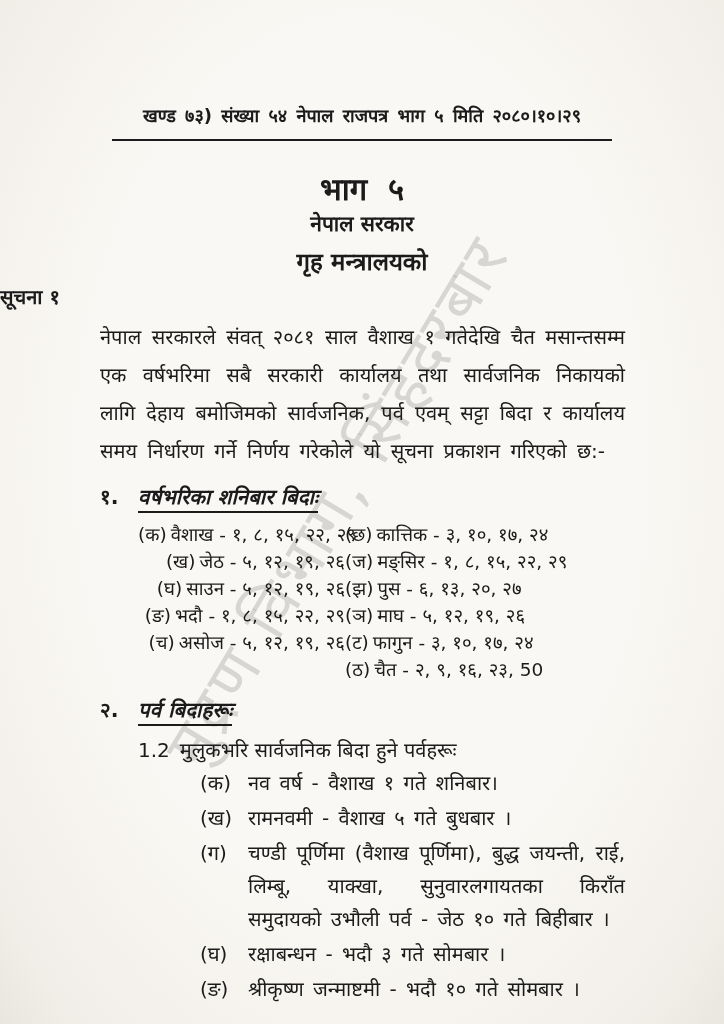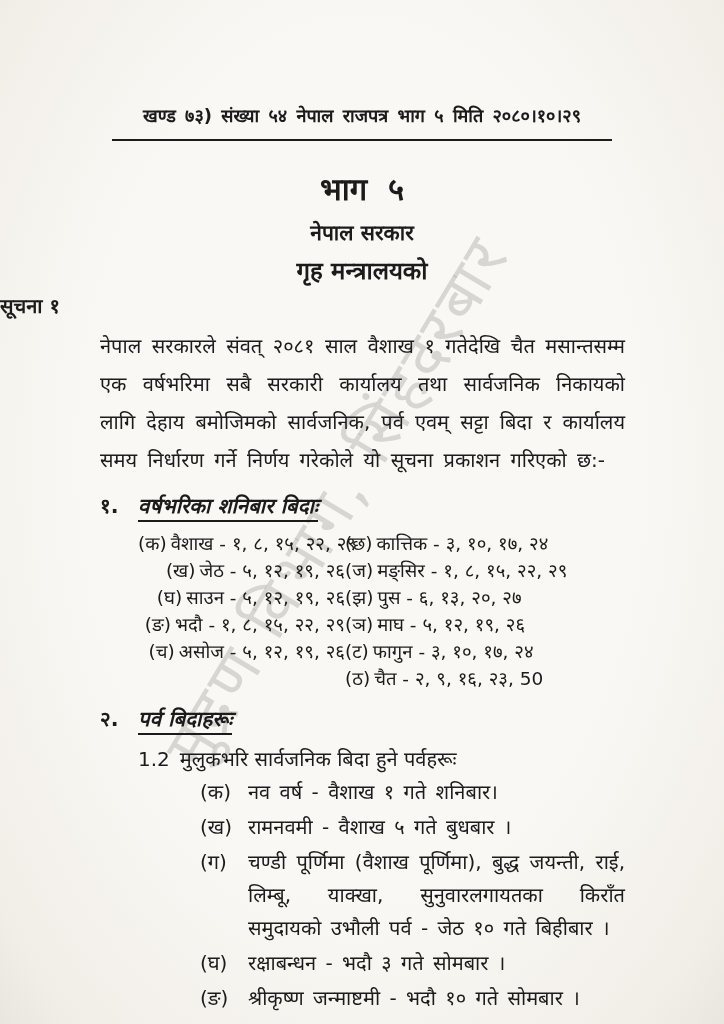--- a/index.html
+++ b/index.html
@@ -42,21 +42,20 @@
   }
   
   .part-title{
     margin-top:26px;
     text-align:center;
     font-size:31px;
     font-weight:bold;
     word-spacing:10px;
   }
   .org-name{
-    margin-top:9px;
     text-align:center;
     font-size:21px;
     font-weight:bold;
   }
   .ministry-name{
     margin-top:7px;
     text-align:center;
     font-size:24px;
     font-weight:bold;
   }

